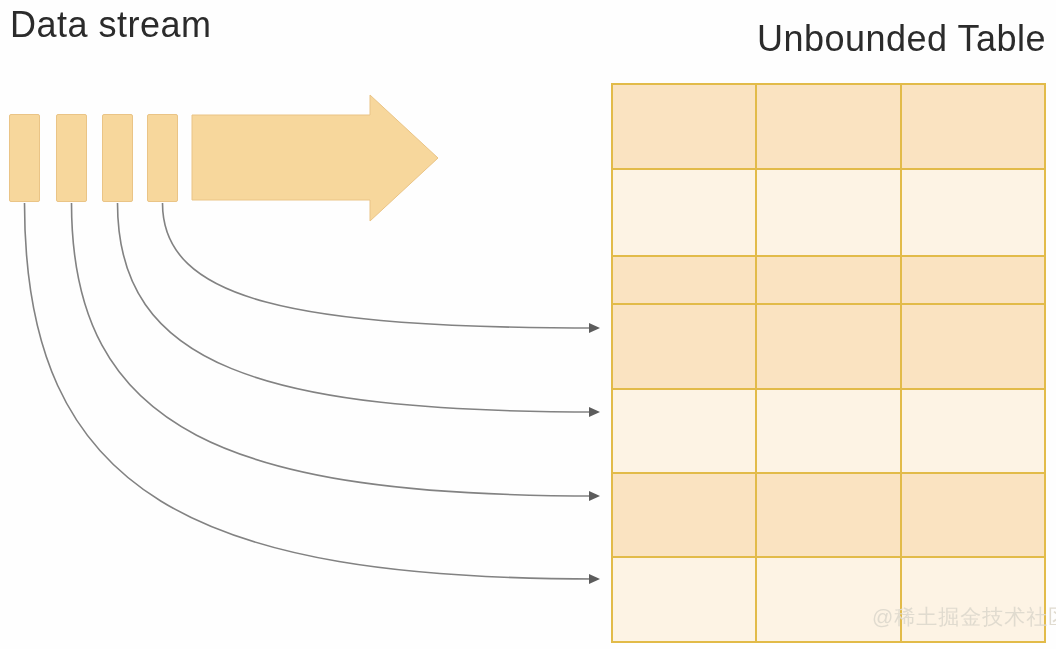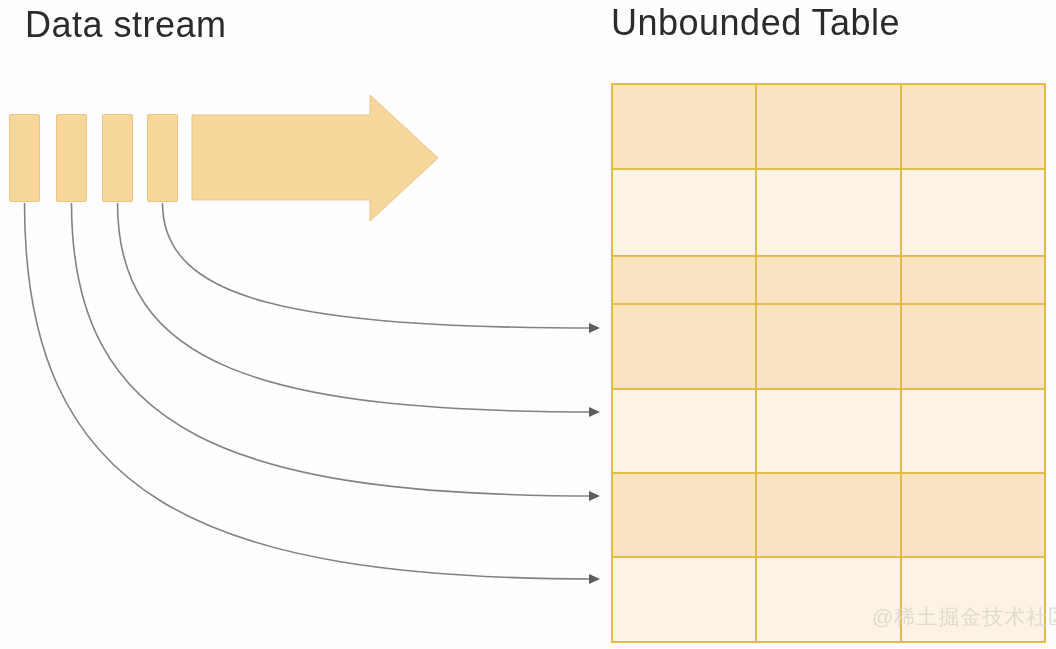--- a/index.html
+++ b/index.html
@@ -11,22 +11,22 @@
     font-family:"Liberation Sans", sans-serif;
   }
   .title{
     position:absolute;
     font-size:36px;
     font-weight:500;
     color:#2b2b2b;
     letter-spacing:0.5px;
     white-space:nowrap;
   }
-  .title-left{left:10px;top:4px;margin-left:15px;}
-  .title-right{left:611px;top:2px;width:435px;text-align:left;}
+  .title-left{left:10px;top:4px;}
+  .title-right{left:611px;top:18px;width:435px;text-align:right;}
   .block{
     position:absolute;
     border-radius:2px;
     box-sizing:border-box;
   }
   .svg-layer{
     position:absolute;left:0;top:0;width:1056px;height:649px;
     pointer-events:none;
   }
   .utable{

